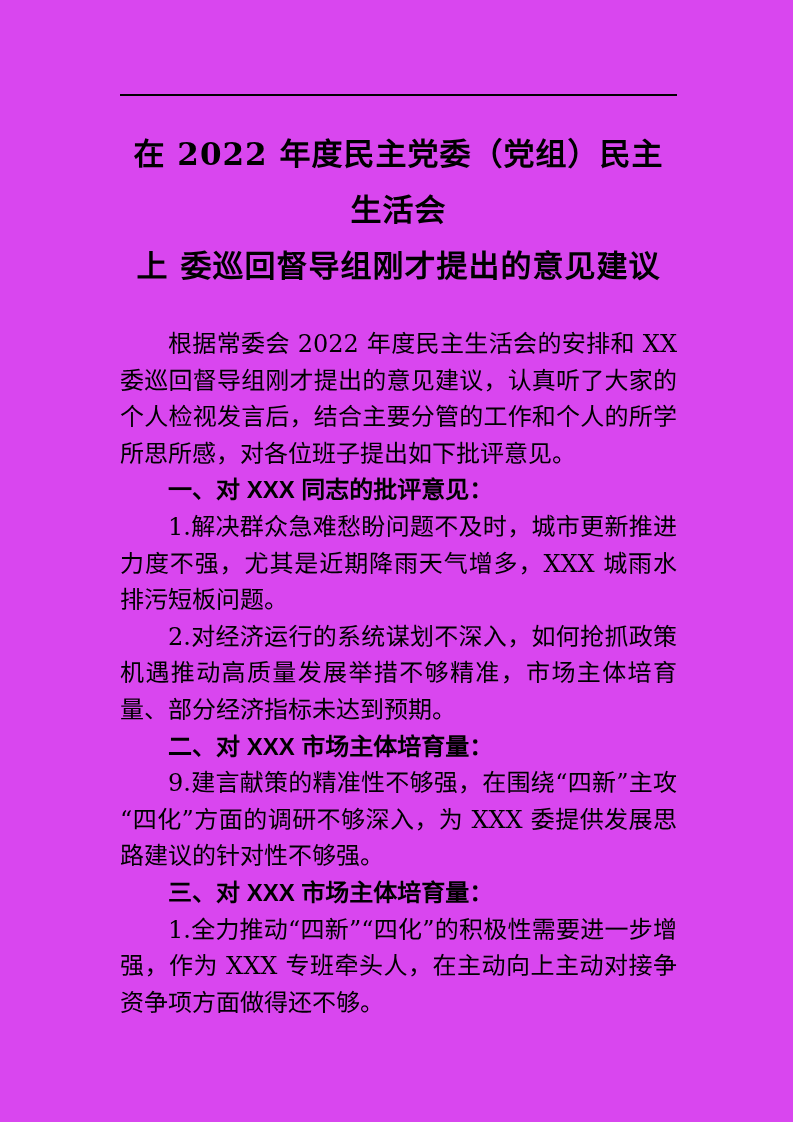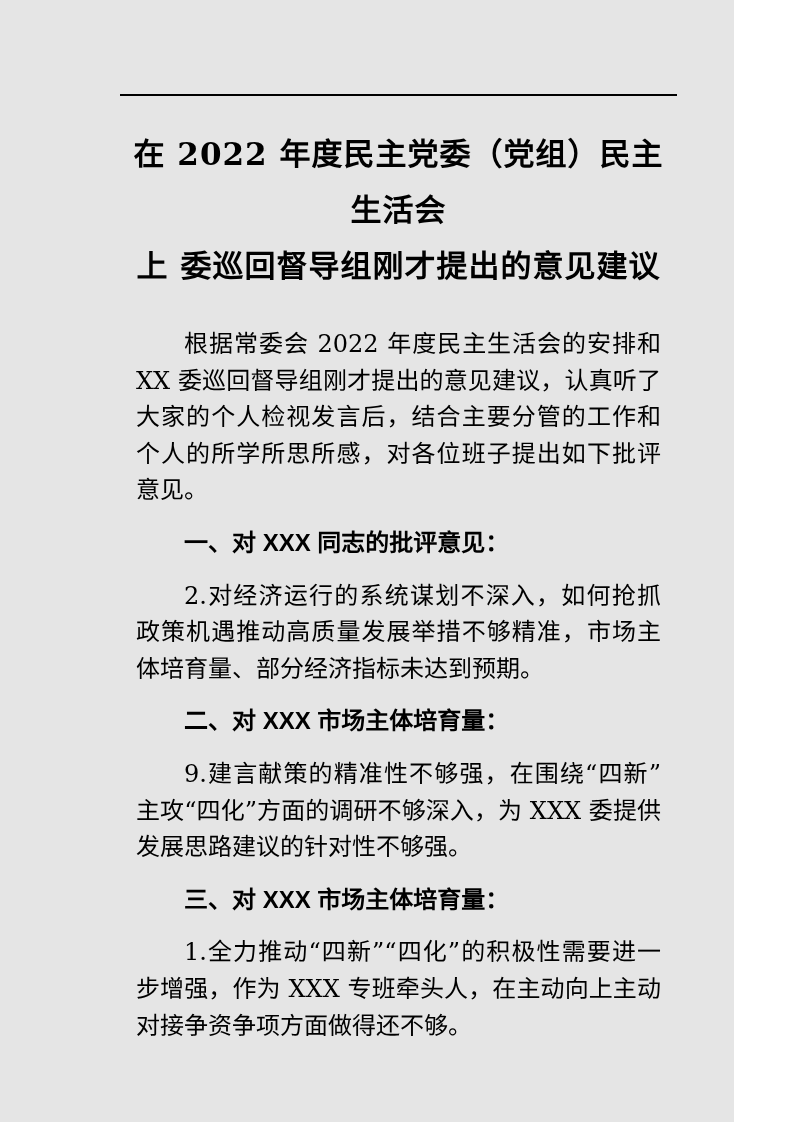--- a/index.html
+++ b/index.html
@@ -2,23 +2,23 @@
 <html lang="zh-CN"><head>
 <meta charset="utf-8">
 <style>
   html, body {
     margin: 0;
     padding: 0;
     background: #ffffff;
   }
   .page {
     position: relative;
-    width: 734px;
+    width: 793px;
     height: 1122px;
-    background: #e5e5e5;
+    background: #d946ef;
     color: #000000;
     overflow: hidden;
   }
   .header-rule {
     position: absolute;
     left: 120px;
     top: 94px;
     width: 557px;
     height: 0;
     border-top: 2px solid #000000;
@@ -35,21 +35,21 @@
     font-size: 31px;
     line-height: 56px;
     text-align: center;
     margin: 14px 0 32px 0;
     letter-spacing: 1px;
   }
   .doc-title .title-line {
     display: block;
   }
   .body-text p {
-    margin: 16px;
+    margin: 0;
     font-size: 24px;
     line-height: 36.6px;
     text-align: justify;
     text-justify: inter-ideograph;
     text-indent: 2em;
     word-break: break-all;
   }
   .body-text p.paragraph {
     font-family: "DejaVu Serif", "Liberation Serif", serif;
     font-weight: normal;
@@ -71,20 +71,21 @@
     <h1 class="doc-title">
       <span class="title-line">在 2022 年度民主党委（党组）民主生活会</span>
       <span class="title-line">上 委巡回督导组刚才提出的意见建议</span>
     </h1>
 
     <div class="body-text">
       <p class="paragraph">根据常委会 2022 年度民主生活会的安排和 XX 委巡回督导组刚才提出的意见建议，认真听了大家的个人检视发言后，结合主要分管的工作和个人的所学所思所感，对各位班子提出如下批评意见。</p>
 
       <p class="section-heading">一、对 XXX 同志的批评意见：</p>
 
+      <p class="paragraph">1.解决群众急难愁盼问题不及时，城市更新推进力度不强，尤其是近期降雨天气增多，XXX 城雨水排污短板问题。</p>
 
       <p class="paragraph">2.对经济运行的系统谋划不深入，如何抢抓政策机遇推动高质量发展举措不够精准，市场主体培育量、部分经济指标未达到预期。</p>
 
       <p class="section-heading">二、对 XXX 市场主体培育量：</p>
 
       <p class="paragraph">9.建言献策的精准性不够强，在围绕“四新”主攻“四化”方面的调研不够深入，为 XXX 委提供发展思路建议的针对性不够强。</p>
 
 
       <p class="section-heading">三、对 XXX 市场主体培育量：</p>
 

